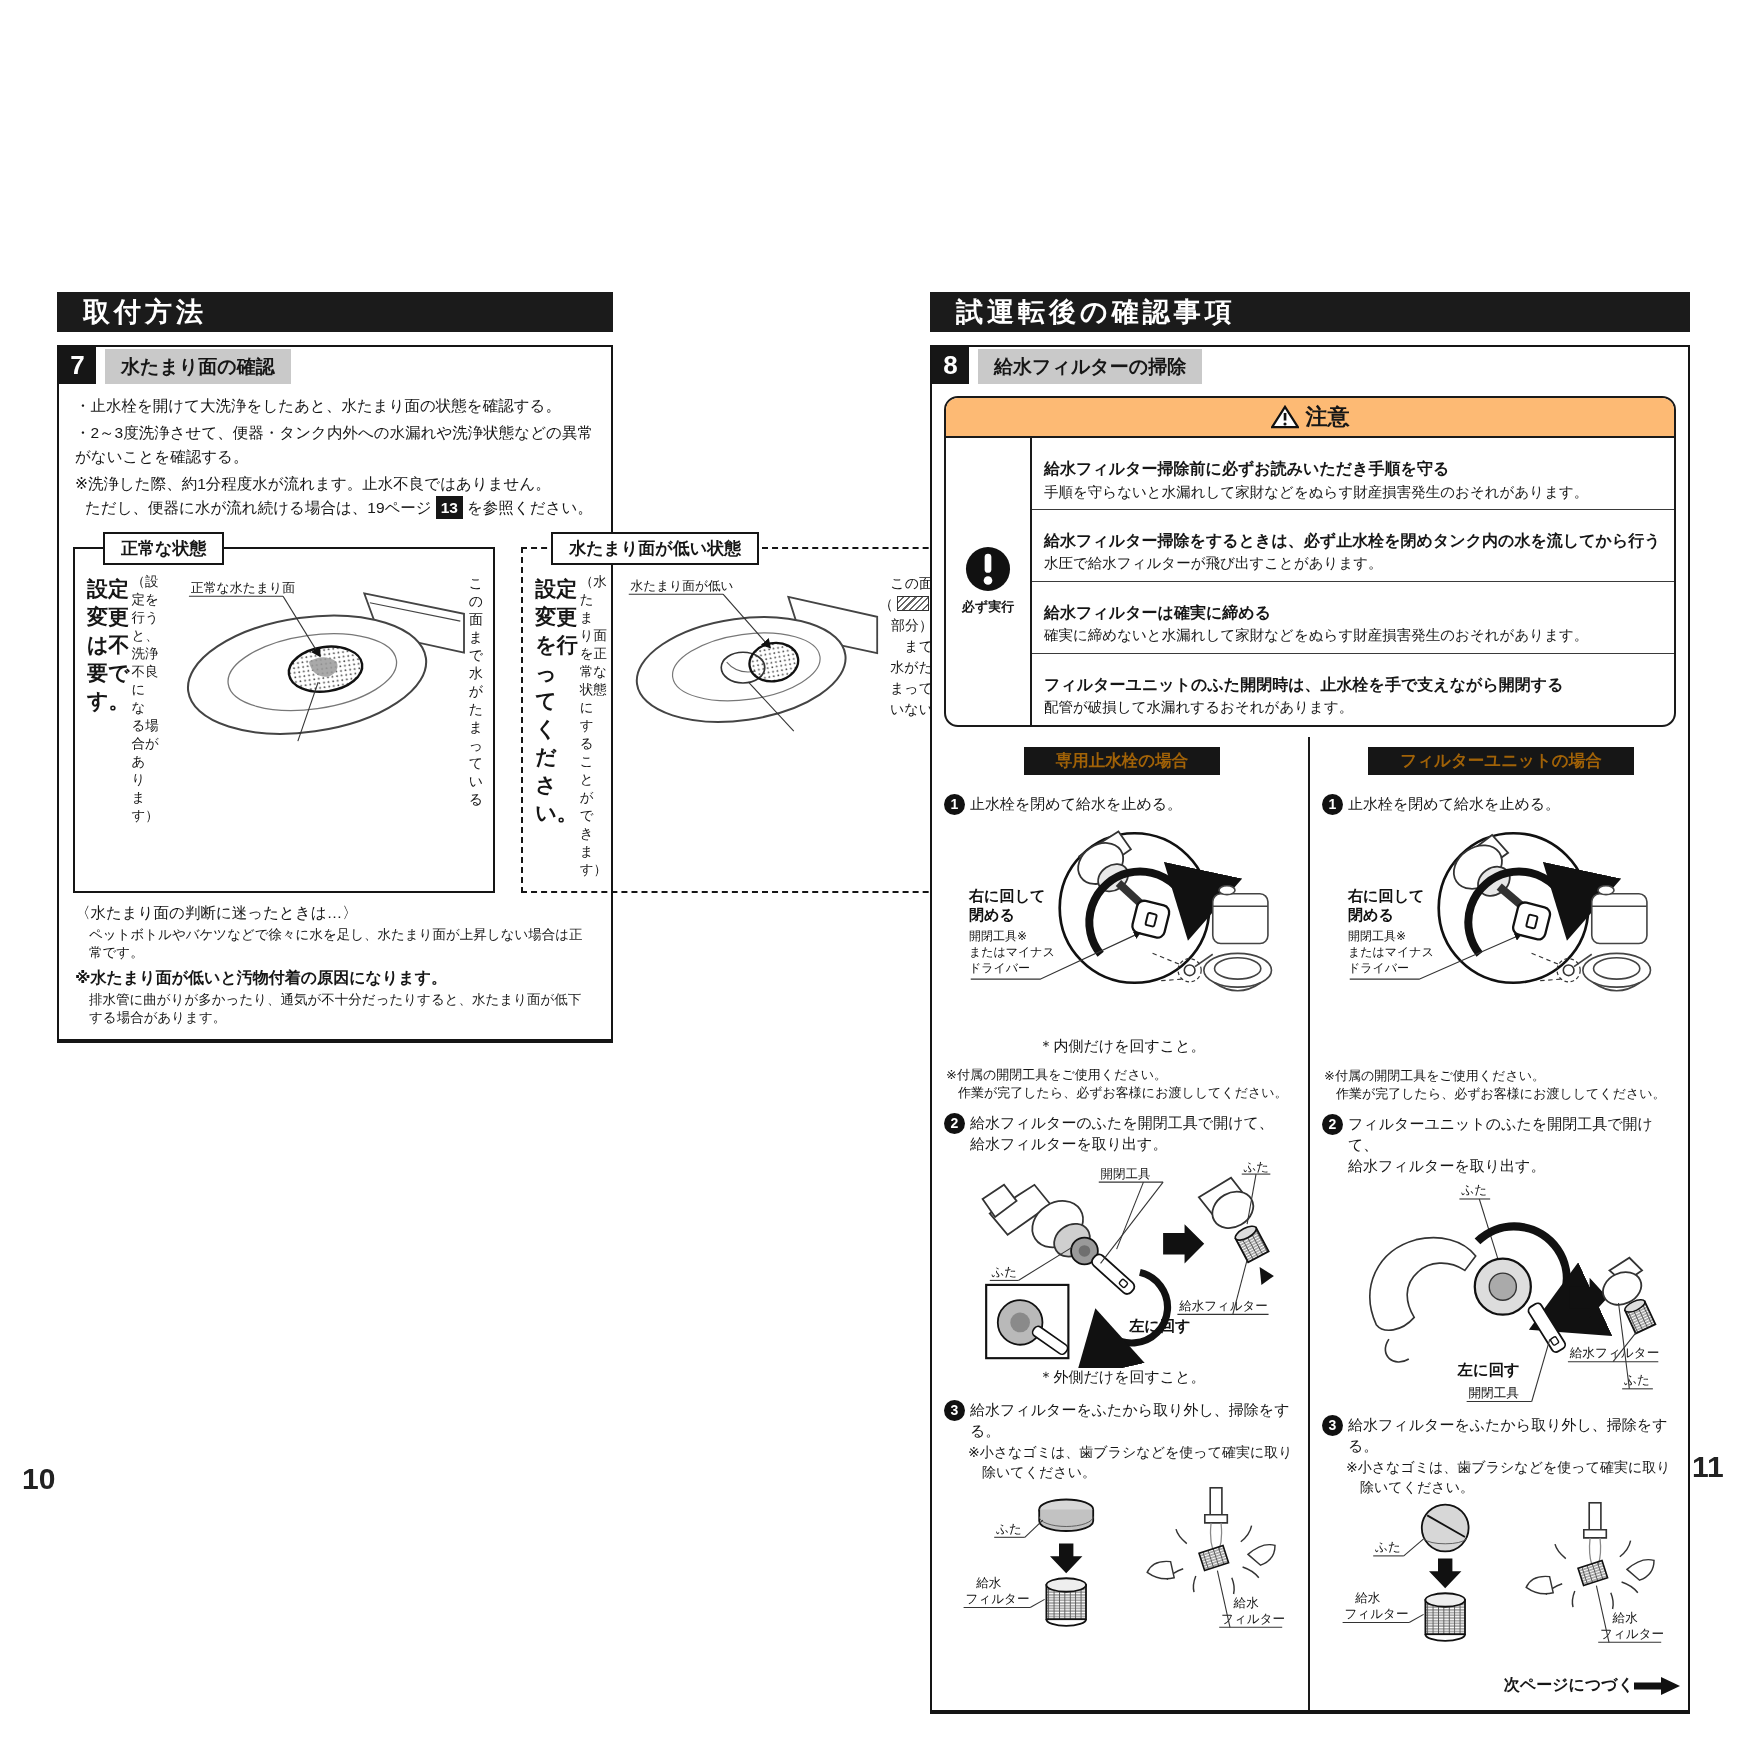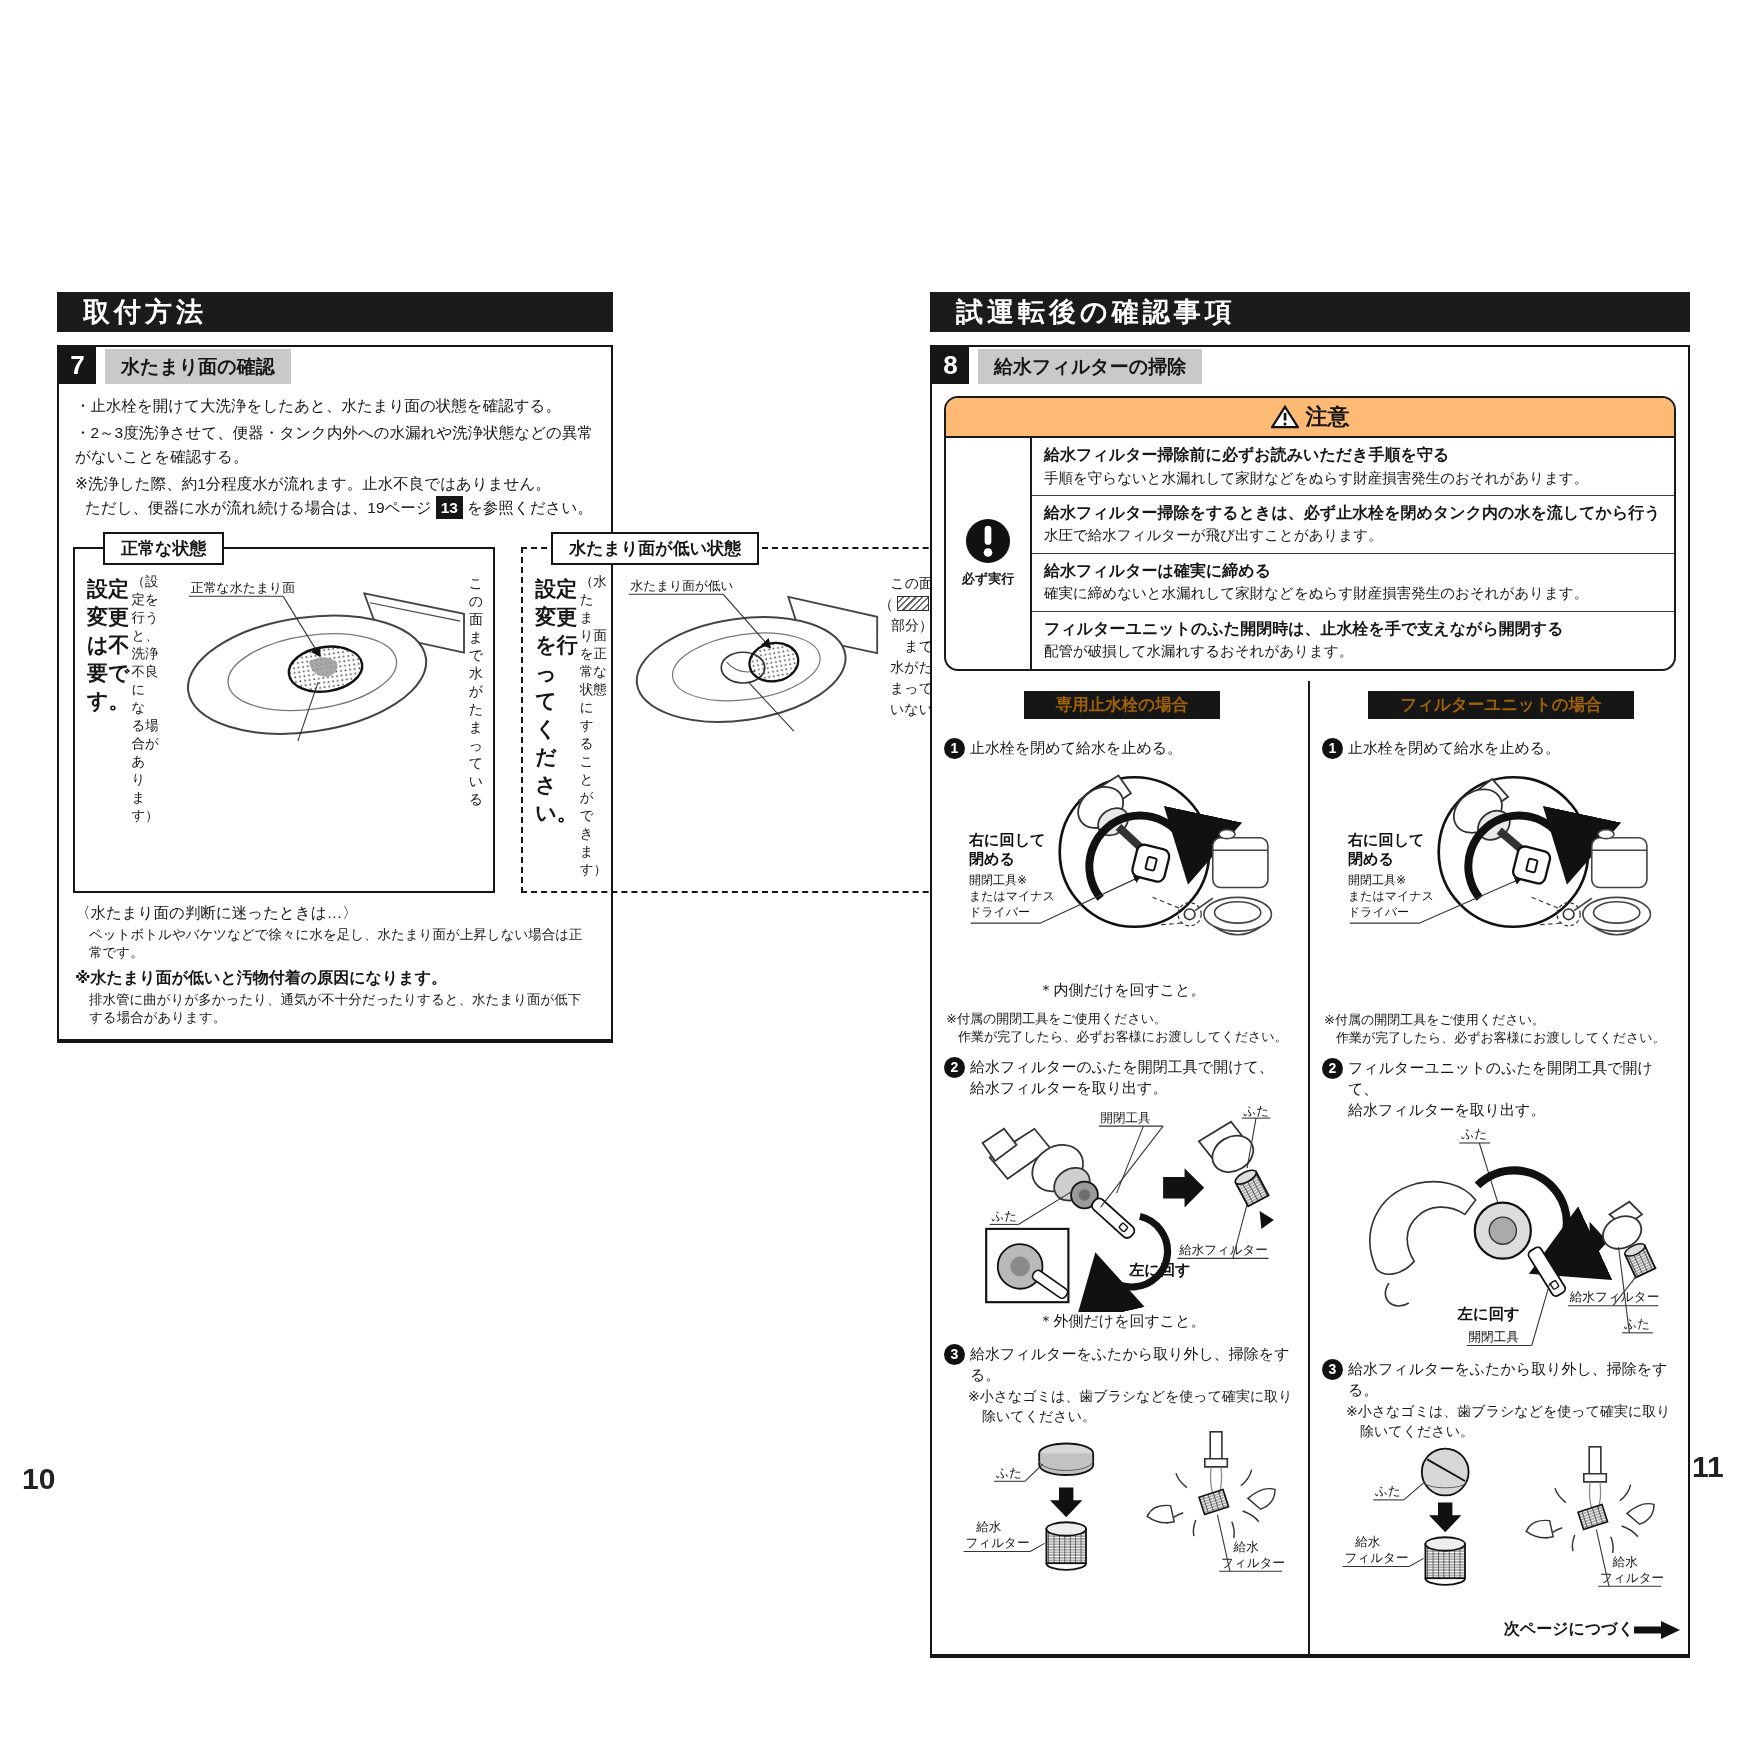--- a/index.html
+++ b/index.html
@@ -50,21 +50,21 @@
   .f-warnbody{font-size:13.5px;margin:1px 0 2px 14px;}
 
   .caution{margin:12px 12px 6px;border:2.5px solid #1a1a1a;border-radius:14px;overflow:hidden;}
   .cauthead{background:#fdba74;border-bottom:2px solid #1a1a1a;display:flex;align-items:center;justify-content:center;
             gap:7px;font-size:22px;font-weight:bold;padding:4px 0;}
   .cautbody{display:flex;}
   .cauticon{flex:0 0 84px;border-right:2px solid #1a1a1a;display:flex;flex-direction:column;
             align-items:center;justify-content:center;gap:6px;}
   .iconlabel{font-size:13px;font-weight:bold;}
   .cautrows{flex:1;display:flex;flex-direction:column;}
-  .cautrow{padding:6px 12px 7px;border-bottom:1.5px solid #3a3a3a;}
+  .cautrow{padding:20px 12px 7px;border-bottom:1.5px solid #3a3a3a;}
   .cautrow:last-child{border-bottom:none;}
   .chead{font-size:16px;font-weight:bold;line-height:1.35;}
   .cbody{font-size:14.5px;line-height:1.4;margin-top:2px;}
 
   .colwrap{display:flex;flex:1;margin-top:4px;}
   .col{width:50%;box-sizing:border-box;padding:8px 8px 14px 12px;display:flex;flex-direction:column;}
   .col-l{border-right:2px solid #1a1a1a;}
   .colhead{align-self:center;background:#161616;color:#a16207;font-size:16.5px;font-weight:bold;
            padding:3px 32px;margin:2px 0 10px;white-space:nowrap;}
   .step{display:flex;gap:5px;margin:8px 0 2px;}

